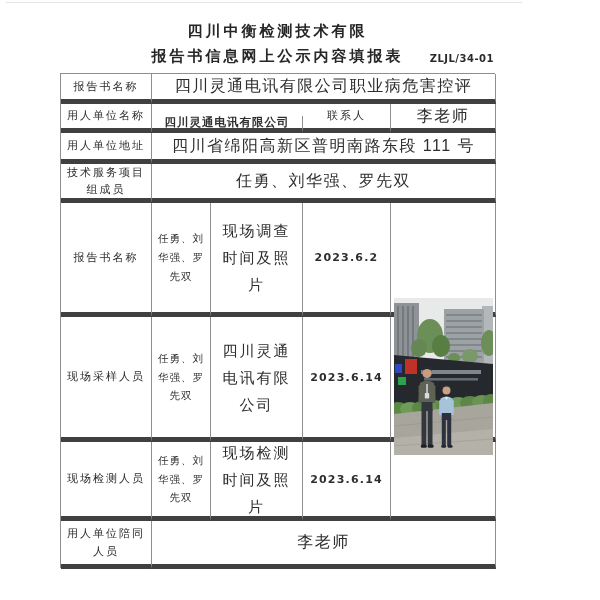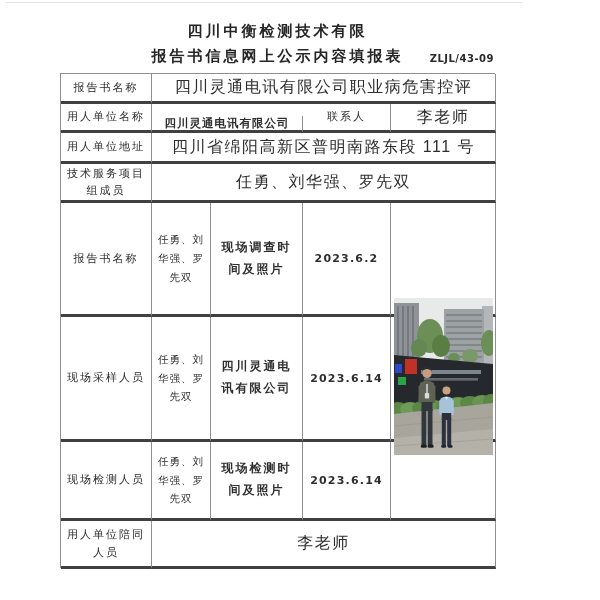--- a/index.html
+++ b/index.html
@@ -26,29 +26,29 @@
   .doc-table{
     position:absolute;left:60px;top:73px;width:435px;height:495px;
     display:grid;
     grid-template-columns:91px 59px 92px 88px 105px;
     grid-template-rows:30px 29px 31px 39px 114px 125px 79px 48px;
     border-top:1px solid #8f8f8f;border-left:1px solid #8f8f8f;
     box-sizing:border-box;
     background:#ffffff;
   }
   .c{
-    border-right:1px solid #8f8f8f;border-bottom:3px solid #404040;
+    border-right:1px solid #8f8f8f;border-bottom:5px solid #404040;
     display:flex;align-items:center;justify-content:center;
     text-align:center;box-sizing:border-box;overflow:hidden;
   }
   .lbl{font-size:11px;letter-spacing:2px;line-height:1.55;padding:0 4px;color:#2b2b2b;}
   .val{font-size:16px;letter-spacing:1.5px;line-height:1.55;padding:0 6px;}
   .val-bold{font-size:11.5px;font-weight:bold;letter-spacing:1px;padding:0 4px;}
   .members{font-size:10.5px;letter-spacing:1px;line-height:1.8;padding:0 3px;line-break:anywhere;word-break:break-all;}
-  .tlabel{font-size:12px;letter-spacing:2px;line-height:1.8;padding:0 4px;line-break:anywhere;word-break:break-all;font-weight:bold;}
+  .tlabel{font-size:15px;letter-spacing:2px;line-height:1.8;padding:0 4px;line-break:anywhere;word-break:break-all;}
   .tdate{font-size:11px;font-weight:bold;letter-spacing:1.2px;font-family:"DejaVu Sans","Liberation Sans",sans-serif;}
   .span4{grid-column:span 4;}
   .span2{grid-column:span 2;margin-top:12px;}
   .wrap{line-break:anywhere;word-break:break-all;}
 
   
   .site-photo{
     position:absolute;left:394px;top:298px;width:99px;height:157px;
     z-index:5;overflow:hidden;
   }
@@ -56,21 +56,21 @@
 </style>
 </head>
 <body>
 
 <div class="page">
   <div class="page-edge-top"></div>
 
   <div class="header">
     <div class="title-line">四川中衡检测技术有限</div>
     <div class="title-line title-line2">报告书信息网上公示内容填报表</div>
-    <div class="form-code">ZLJL/43-09</div>
+    <div class="form-code">ZLJL/34-01</div>
   </div>
 
   <div class="doc-table">
 
     <div class="c lbl">报告书名称</div>
     <div class="c val span4">四川灵通电讯有限公司职业病危害控评</div>
 
     <div class="c lbl">用人单位名称</div>
     <div class="c val-bold span2">四川灵通电讯有限公司</div>
     <div class="c lbl">联系人</div>

